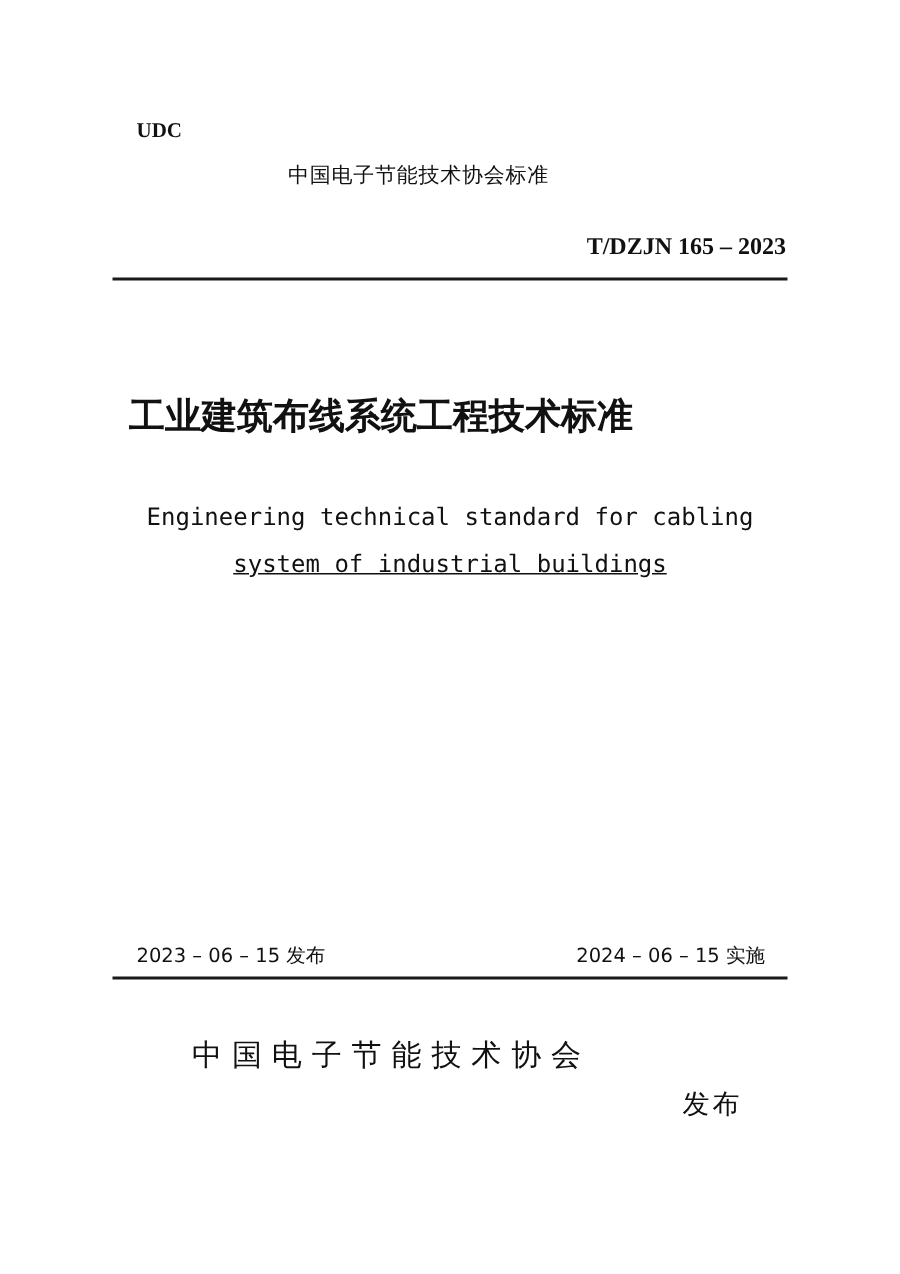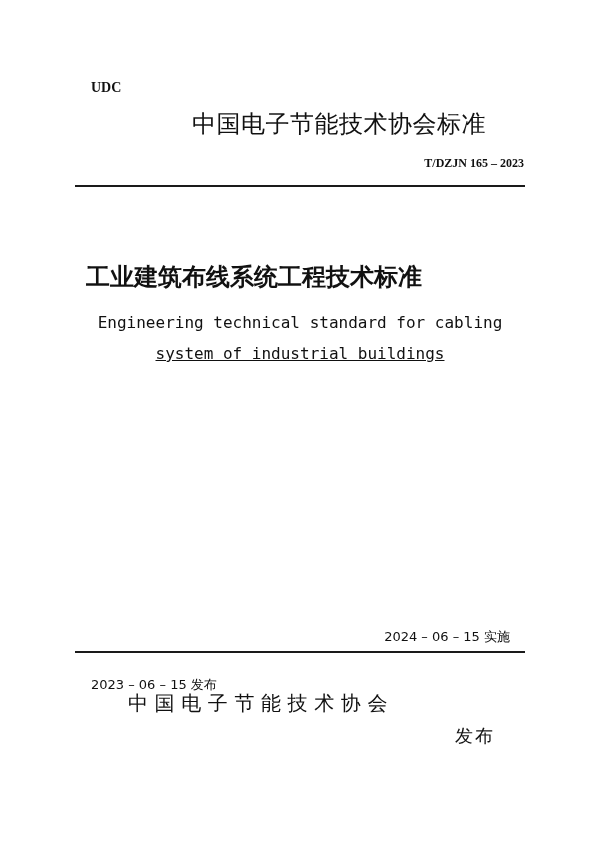--- a/index.html
+++ b/index.html
@@ -1,29 +1,29 @@
 <!DOCTYPE html>
 <html><head>
   <meta charset="utf-8">
   <style>
     html, body { margin: 0; padding: 0; background: #ffffff; }
     body { width: 600px; height: 849px; position: relative; overflow: hidden; color: #111111; }
     .abs { position: absolute; white-space: nowrap; }
     .udc { left: 91px; top: 80px; font-family: "Liberation Serif", serif; font-weight: bold; font-size: 14px; text-align: right; }
-    .org-std { left: 192px; top: 108px; font-family: "DejaVu Sans", sans-serif; font-size: 24px; letter-spacing: 0.5px; }
-    .std-no { right: 76px; top: 156px; font-family: "Liberation Serif", serif; font-weight: bold; font-size: 12px; }
+    .org-std { left: 192px; top: 108px; font-family: "DejaVu Sans", sans-serif; font-size: 14px; letter-spacing: 0.5px; }
+    .std-no { right: 76px; top: 156px; font-family: "Liberation Serif", serif; font-weight: bold; font-size: 16px; }
     .rule { position: absolute; left: 75px; width: 450px; height: 2px; background: #1a1a1a; }
     .rule-top { top: 185px; }
     .rule-bottom { top: 651px; }
     .title-cn { left: 0; width: 508px; top: 261px; text-align: center; font-family: "DejaVu Sans", sans-serif; font-weight: bold; font-size: 24px; letter-spacing: 0px; }
-    .title-en { left: 0; width: 600px; text-align: center; font-family: "DejaVu Sans Mono", "Liberation Mono", monospace; font-size: 16px; }
+    .title-en { left: 0; width: 600px; text-align: center; font-family: "DejaVu Sans Mono", "Liberation Mono", monospace; font-size: 16px; margin-top: 22px; }
     .title-en-1 { top: 313px; }
     .title-en-2 { top: 344px; text-decoration: underline; }
     .date { top: 628px; font-family: "DejaVu Sans", sans-serif; font-size: 13px; }
-    .date-issue { left: 91px; margin-top: 48px; }
+    .date-issue { left: 91px; }
     .date-impl { right: 90px; }
     .publisher { left: 128px; top: 690px; font-family: "DejaVu Sans", sans-serif; font-size: 20px; letter-spacing: 6.6px; }
     .publish-label { left: 455px; top: 691px; font-family: "DejaVu Sans", sans-serif; font-size: 18px; letter-spacing: 2px; margin-top: 33px; }
   </style>
 </head>
 <body>
 
 <div class="abs udc">UDC</div>
 <div class="abs org-std">中国电子节能技术协会标准</div>
 <div class="abs std-no">T/DZJN 165 – 2023</div>

